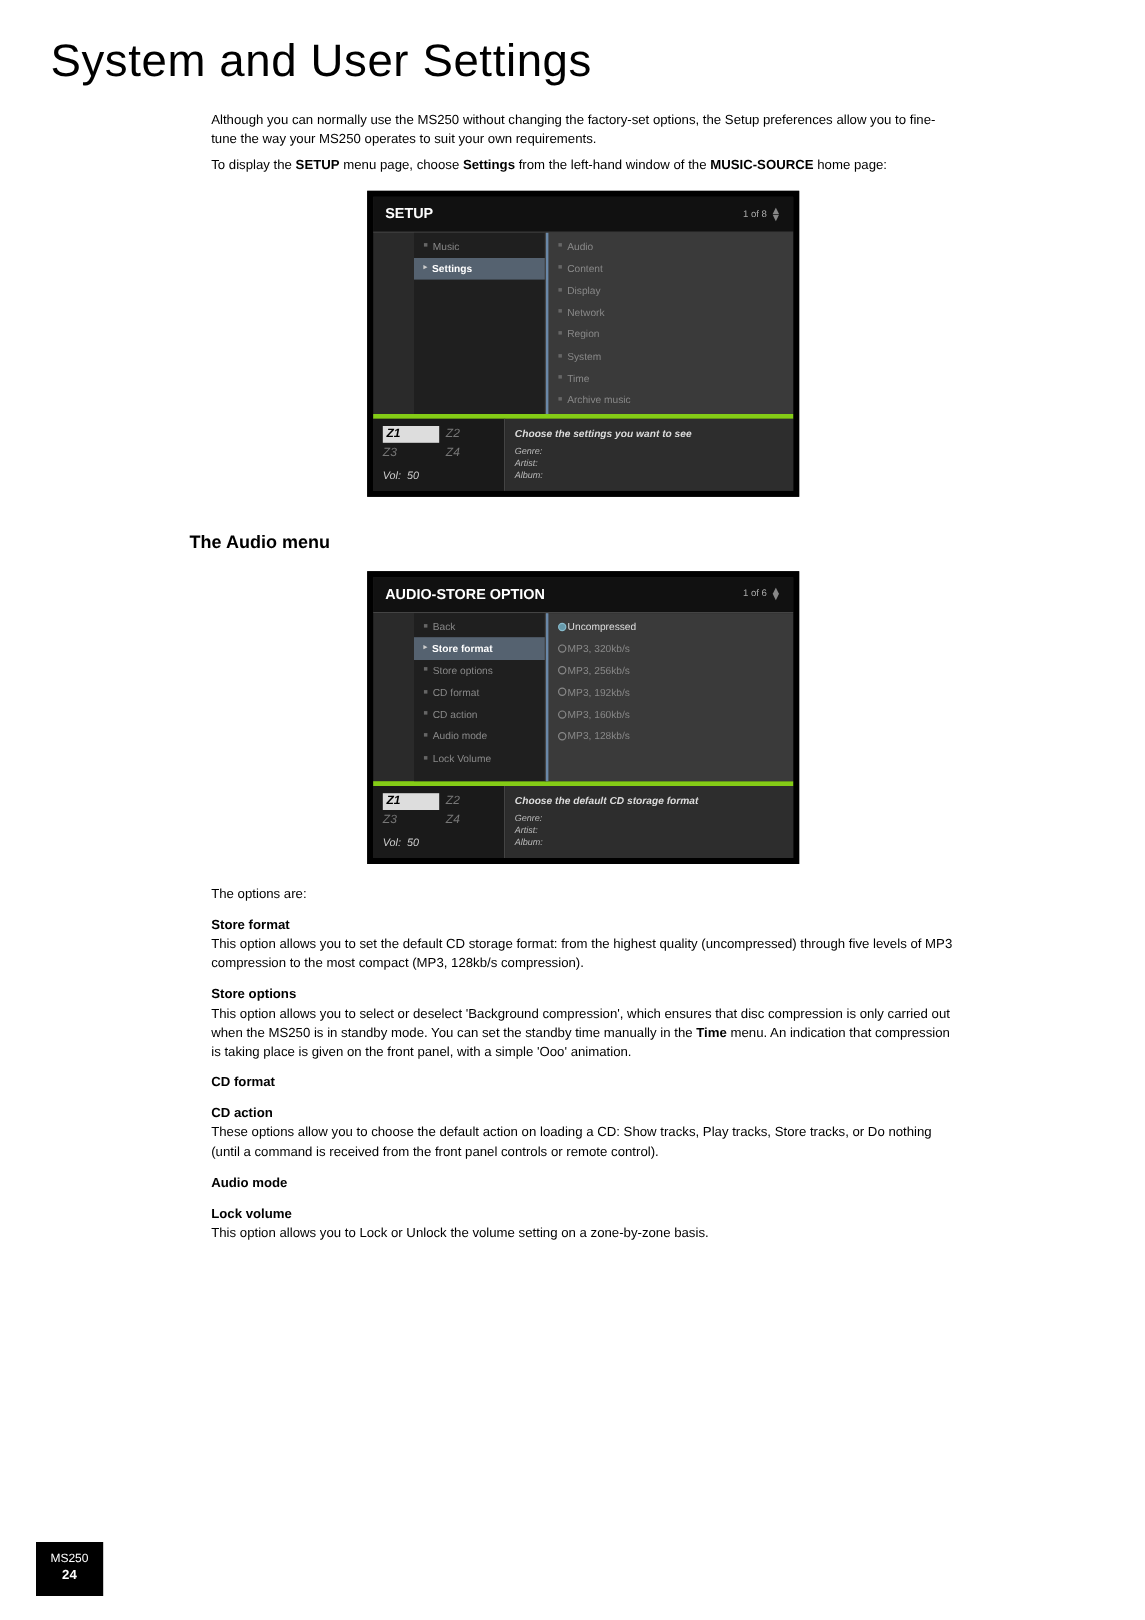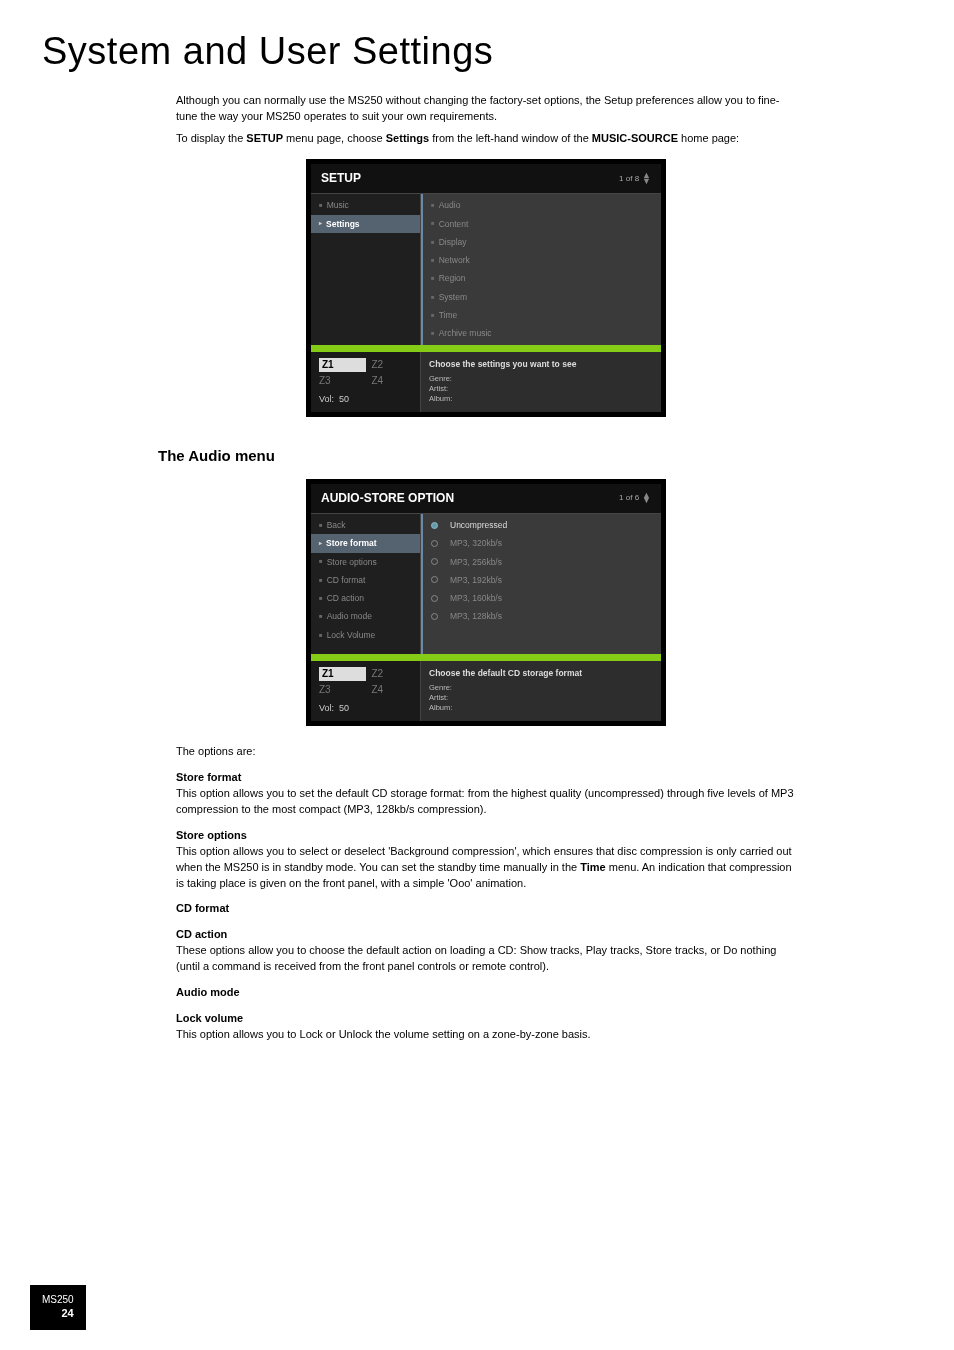--- a/index.html
+++ b/index.html
@@ -52,21 +52,21 @@
     font-weight: bold;
     color: #fff;
     font-size: 12px;
     border-bottom: 1px solid #444;
   }
   .device-header .count {
     font-size: 8px; font-weight: normal; color: #aaa;
     display: flex; align-items: center; gap: 3px; justify-content: center;
   }
   .arrows { font-size: 9px; line-height: 0.6; color: #888; }
-  .device-body { display: flex; min-height: 140px; }
+  .device-body { display: flex; min-height: 140px; margin-left: 34px; }
   .dev-left {
     width: 110px;
     background: #1f1f1f;
     border-right: 1px solid #444;
     padding: 2px 0;
   }
   .dev-right {
     flex: 1;
     background: #3a3a3a;
     padding: 2px 0;
@@ -81,27 +81,28 @@
     align-items: center;
     gap: 4px;
   }
   .dev-item.sel {
     background: #556270;
     color: #fff;
     font-weight: bold;
   }
   .dev-item .bullet { font-size: 6px; color: #666; }
   .dev-item.sel .bullet { color: #ccc; }
-  .radio-item { display:flex; align-items:center; gap:12px; padding:3px 8px; font-size:8.5px; color:#888;}
+  .radio-item { display:flex; align-items:center; gap:1px; padding:3px 8px; font-size:8.5px; color:#888;}
   .radio-item.sel { color:#ddd; }
   .radio { width:7px; height:7px; border-radius:50%; border:1px solid #888; display:inline-block;}
   .radio.fill { background:#69a; border-color:#8bc;}
   .device-footer {
-    display:flex; border-top:7px solid #84cc16;
+    display:flex; border-top:4px solid #84cc16;
     background:#222;
+    font-style:italic;
   }
   .foot-left {
     width:110px; padding:6px 8px; border-right:1px solid #444;
     background:#1a1a1a;
   }
   .foot-right { flex:1; padding:6px 8px; background:#2d2d2d;}
   .zones { display:grid; grid-template-columns:auto auto; gap:2px 6px; margin-bottom:4px;}
   .zone { font-size:10px; color:#777;}
   .zone.active { background:#ddd; color:#000; padding:0 3px; font-weight:bold;}
   .vol-row { font-size:9px; color:#ccc; }
@@ -110,21 +111,21 @@
 
   
   .corner {
     position: absolute;
     left: 30px;
     bottom: 20px;
     background: #000;
     color: #fff;
     padding: 8px 12px 10px 12px;
     font-size: 10px;
-    text-align: right;
+    text-align: center;
     line-height:1.3;
   }
   .corner .pnum { font-weight: bold; font-size: 11px; }
 </style>
 </head>
 <body>
 
 <div class="page-title">System and User Settings</div>
 
 <div class="content">

